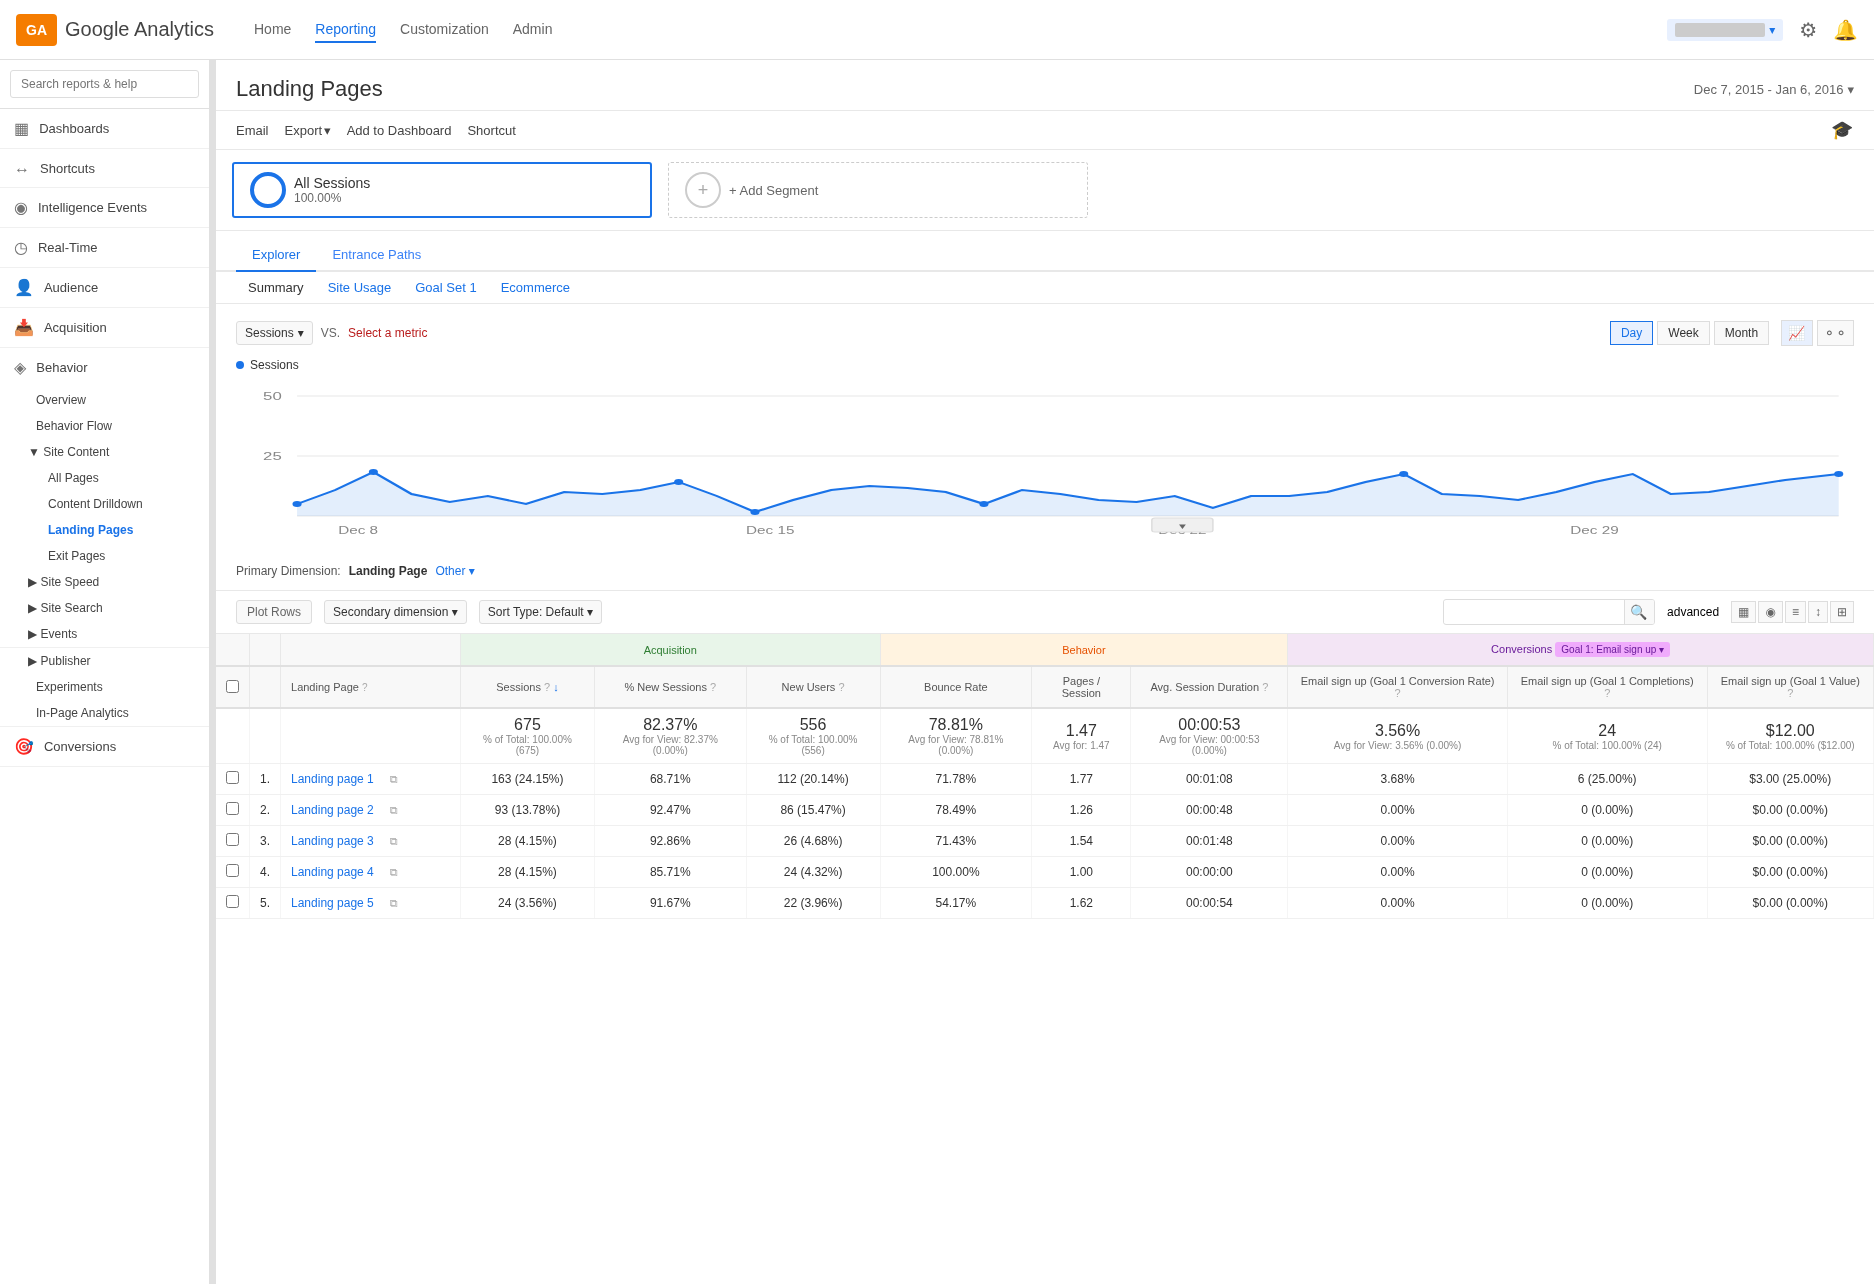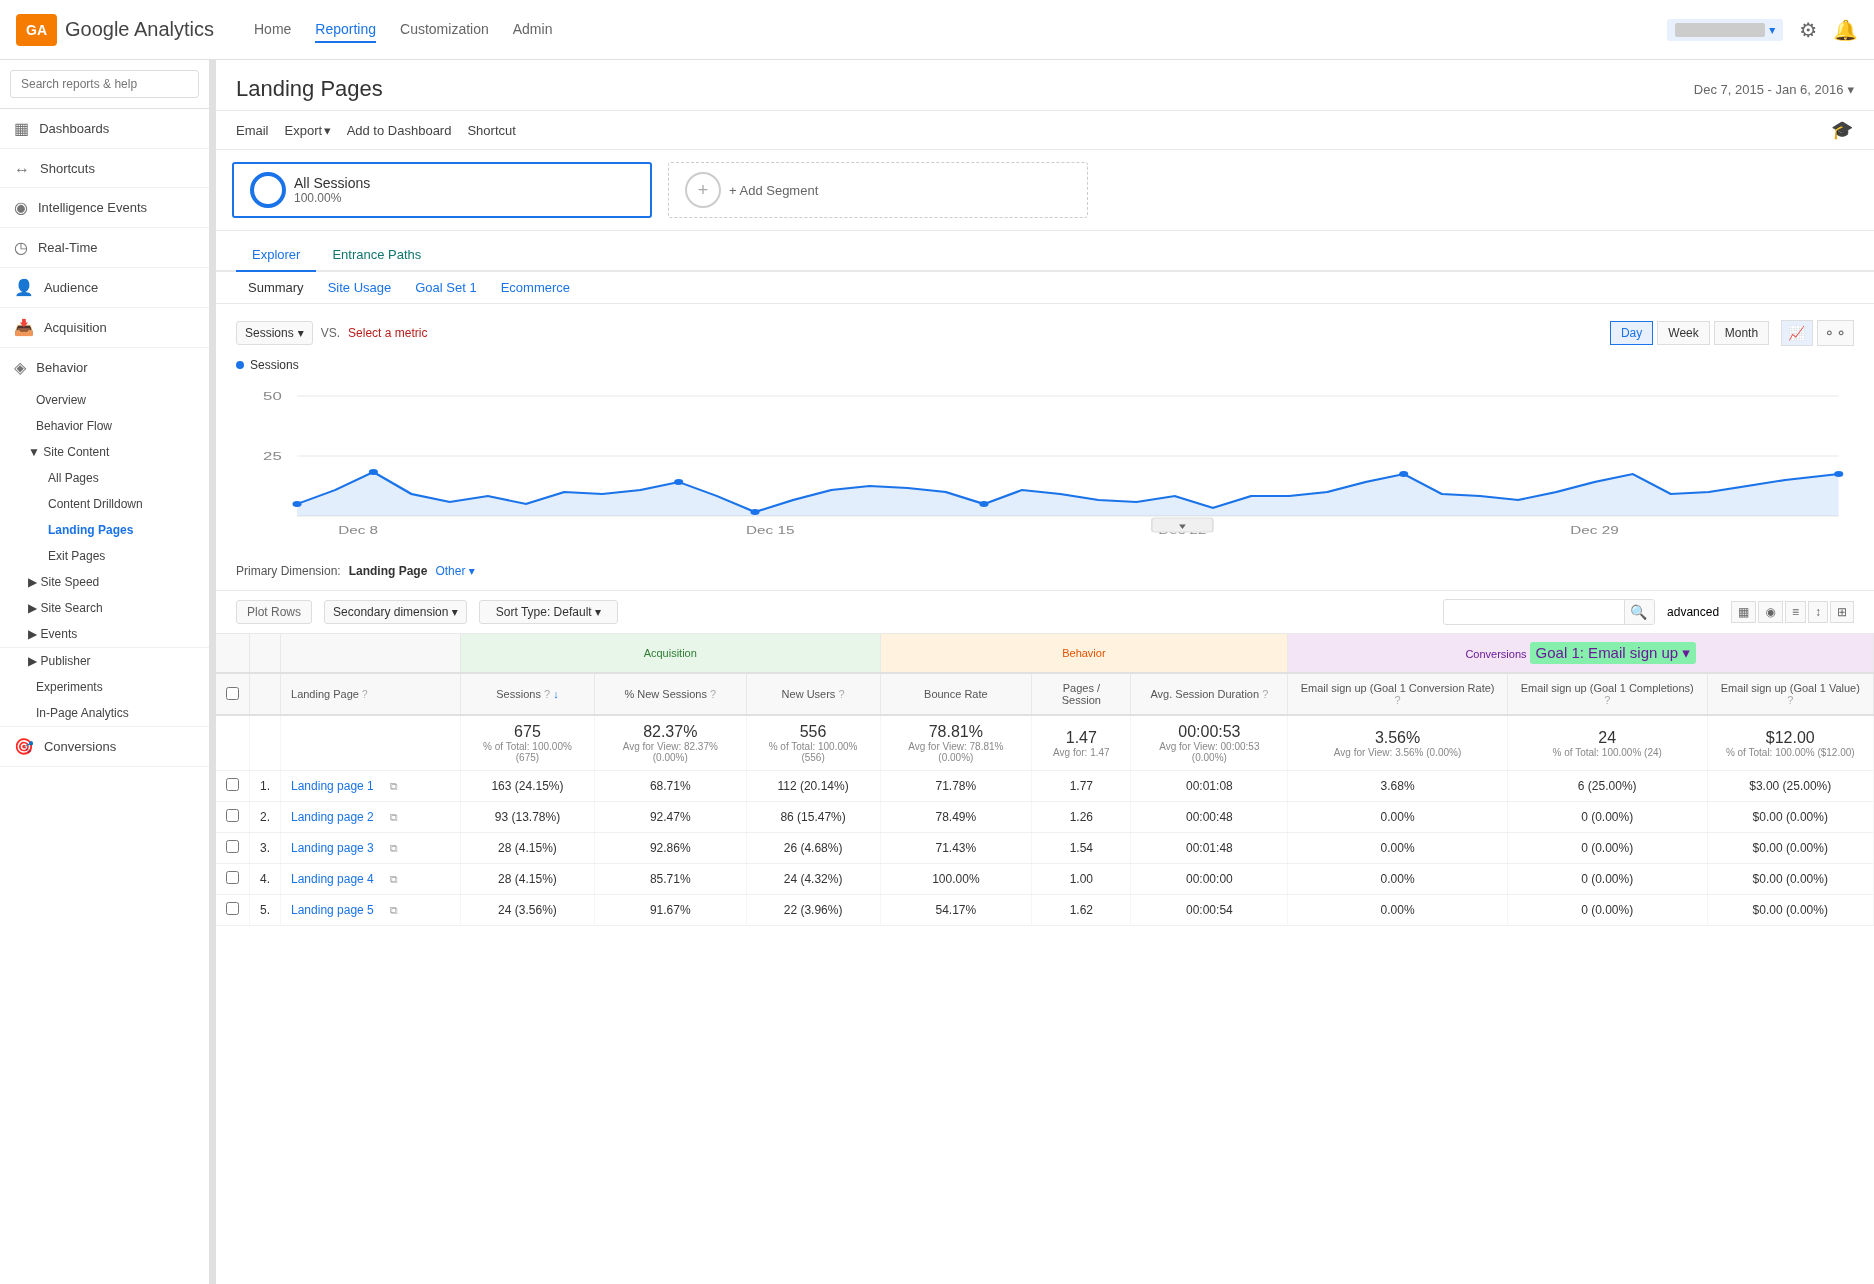--- a/index.html
+++ b/index.html
@@ -46,21 +46,21 @@
     .segments-bar { display: flex; gap: 16px; padding: 12px 16px; border-bottom: 1px solid #e8e8e8; }
     .segment-pill { display: flex; align-items: center; gap: 8px; padding: 8px 16px; border: 2px solid #1a73e8; border-radius: 3px; background: #fff; flex: 1; max-width: 420px; }
     .segment-circle { width: 36px; height: 36px; border-radius: 50%; border: 4px solid #1a73e8; flex-shrink: 0; }
     .segment-info .name { font-size: 14px; color: #333; }
     .segment-info .pct { font-size: 12px; color: #666; }
     .add-segment { display: flex; align-items: center; gap: 8px; padding: 8px 16px; border: 1px dashed #ccc; border-radius: 3px; background: #fff; color: #666; cursor: pointer; flex: 1; max-width: 420px; }
     .add-seg-circle { width: 36px; height: 36px; border-radius: 50%; border: 2px solid #ccc; flex-shrink: 0; display: flex; align-items: center; justify-content: center; color: #aaa; font-size: 18px; }
 
     
     .tab-row { display: flex; gap: 0; padding: 0 20px; border-bottom: 2px solid #e8e8e8; margin-top: 8px; }
-    .tab { padding: 8px 16px; cursor: pointer; font-size: 13px; color: #0f766e; border-bottom: 2px solid transparent; margin-bottom: -2px; }
+    .tab { padding: 8px 16px; cursor: pointer; font-size: 13px; color: #3b82f6; border-bottom: 2px solid transparent; margin-bottom: -2px; }
     .tab.active { color: #1a73e8; border-bottom-color: #1a73e8; font-weight: 500; }
     .sub-tab-row { display: flex; gap: 0; padding: 0 20px; border-bottom: 1px solid #e8e8e8; }
     .sub-tab { padding: 8px 12px; cursor: pointer; font-size: 13px; color: #1a73e8; }
     .sub-tab.plain { color: #333; }
 
     
     .chart-area { padding: 16px 20px; }
     .chart-controls { display: flex; justify-content: space-between; align-items: center; margin-bottom: 12px; }
     .metric-selector { display: flex; align-items: center; gap: 8px; }
     .metric-drop { display: flex; align-items: center; gap: 4px; border: 1px solid #ddd; padding: 4px 8px; border-radius: 3px; cursor: pointer; font-size: 12px; color: #333; background: #f9f9f9; }
@@ -82,21 +82,21 @@
     
     .primary-dim { padding: 12px 20px; display: flex; align-items: center; gap: 8px; border-bottom: 1px solid #e8e8e8; }
     .prim-label { font-size: 12px; color: #555; }
     .prim-value { font-size: 12px; color: #333; font-weight: bold; }
     .prim-other { font-size: 12px; color: #1a73e8; cursor: pointer; display: flex; align-items: center; gap: 2px; }
 
     
     .table-controls { padding: 8px 20px; display: flex; align-items: center; gap: 12px; border-bottom: 1px solid #e8e8e8; }
     .plot-rows-btn { padding: 4px 10px; border: 1px solid #ddd; background: #f9f9f9; border-radius: 3px; font-size: 12px; color: #666; cursor: pointer; }
     .sec-dim-drop { display: flex; align-items: center; gap: 4px; border: 1px solid #ddd; padding: 4px 8px; border-radius: 3px; cursor: pointer; font-size: 12px; background: #f9f9f9; }
-    .sort-type-drop { display: flex; align-items: center; gap: 4px; border: 1px solid #ddd; padding: 4px 16px; border-radius: 3px; cursor: pointer; font-size: 12px; background: #f9f9f9; }
+    .sort-type-drop { display: flex; align-items: center; gap: 4px; border: 1px solid #ddd; padding: 4px 8px; border-radius: 3px; cursor: pointer; font-size: 12px; background: #f9f9f9; }
     .table-search { margin-left: auto; display: flex; align-items: center; border: 1px solid #ddd; border-radius: 3px; overflow: hidden; }
     .table-search input { padding: 4px 8px; border: none; outline: none; font-size: 12px; width: 180px; }
     .table-search-icon { padding: 4px 6px; background: #f9f9f9; border-left: 1px solid #ddd; font-size: 14px; cursor: pointer; color: #666; }
     .advanced-link { font-size: 12px; color: #000000; cursor: pointer; }
     .view-icons { display: flex; gap: 2px; }
     .view-icon-btn { padding: 3px 6px; border: 1px solid #ddd; background: #f9f9f9; cursor: pointer; font-size: 12px; color: #666; }
 
     
     .data-table { width: 100%; border-collapse: collapse; font-size: 12px; }
     .data-table th { background: #f8f8f8; padding: 8px 10px; text-align: center; font-weight: normal; color: #555; border-bottom: 2px solid #e0e0e0; border-right: 1px solid #e8e8e8; font-size: 11px; }
@@ -106,21 +106,21 @@
     .col-group-header { background: #f0f5ff; }
     .col-group-header.acq { background: #e8f5e9; color: #2e7d32; }
     .col-group-header.beh { background: #fff3e0; color: #e65100; }
     .col-group-header.conv { background: #f3e5f5; color: #6a1b9a; }
     .link-cell { color: #1a73e8; cursor: pointer; text-decoration: none; display: flex; align-items: center; gap: 16px; }
     .num-bold { font-size: 16px; font-weight: 500; }
     .sub-text { font-size: 10px; color: #888; }
     .checkbox-col { width: 30px; }
     .num-col { width: 28px; text-align: right; color: #666; padding-right: 4px; }
     .copy-icon { font-size: 11px; color: #aaa; cursor: pointer; }
-    .conv-drop { display: inline-flex; align-items: center; gap: 4px; background: #86efac; color: #6a1b9a; padding: 2px 6px; border-radius: 3px; font-size: 15px; cursor: pointer; }
+    .conv-drop { display: inline-flex; align-items: center; gap: 4px; background: #f0abfc; color: #6a1b9a; padding: 2px 6px; border-radius: 3px; font-size: 10px; cursor: pointer; }
     .hat-icon { font-size: 18px; color: #666; }
   </style>
 </head>
 <body>
 
 <div class="top-nav">
   <div class="logo">
     <div class="logo-icon">GA</div>
     <span class="logo-text">Google Analytics</span>
   </div>

